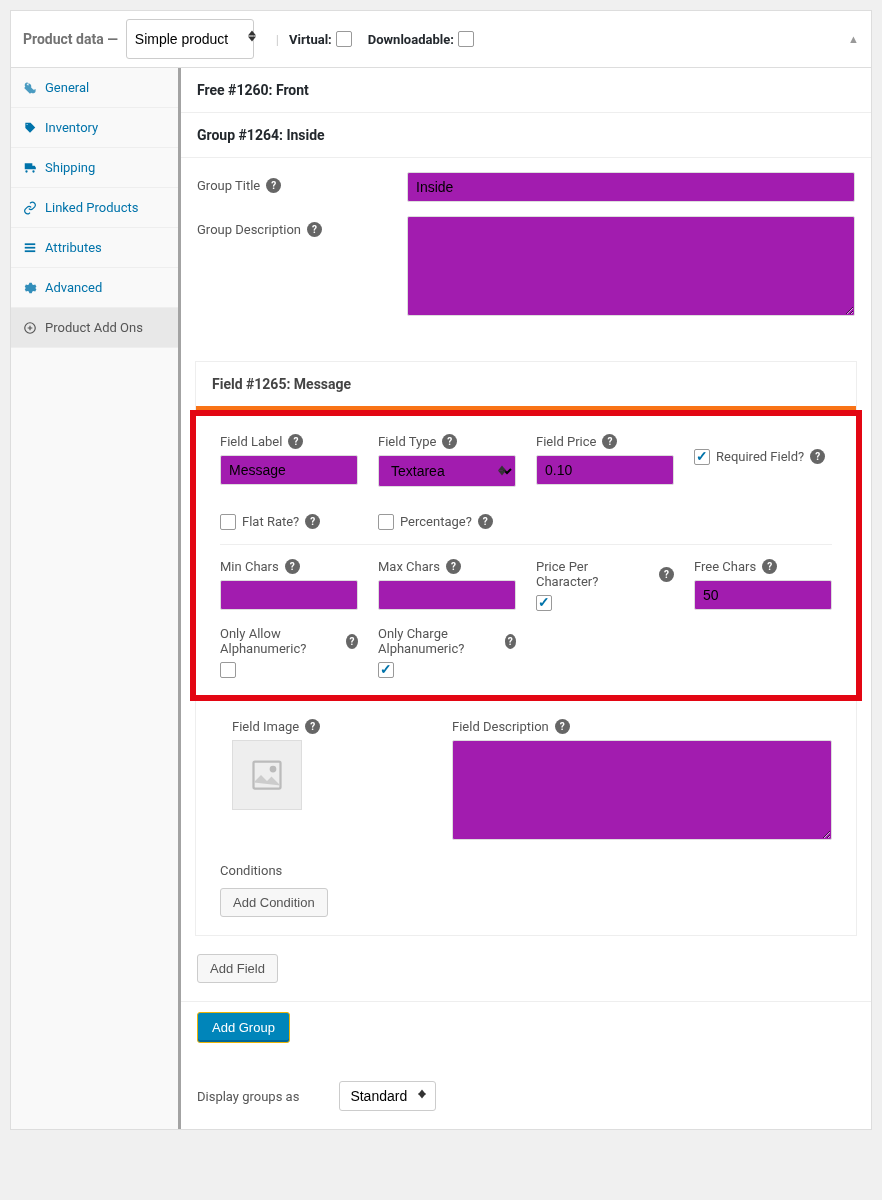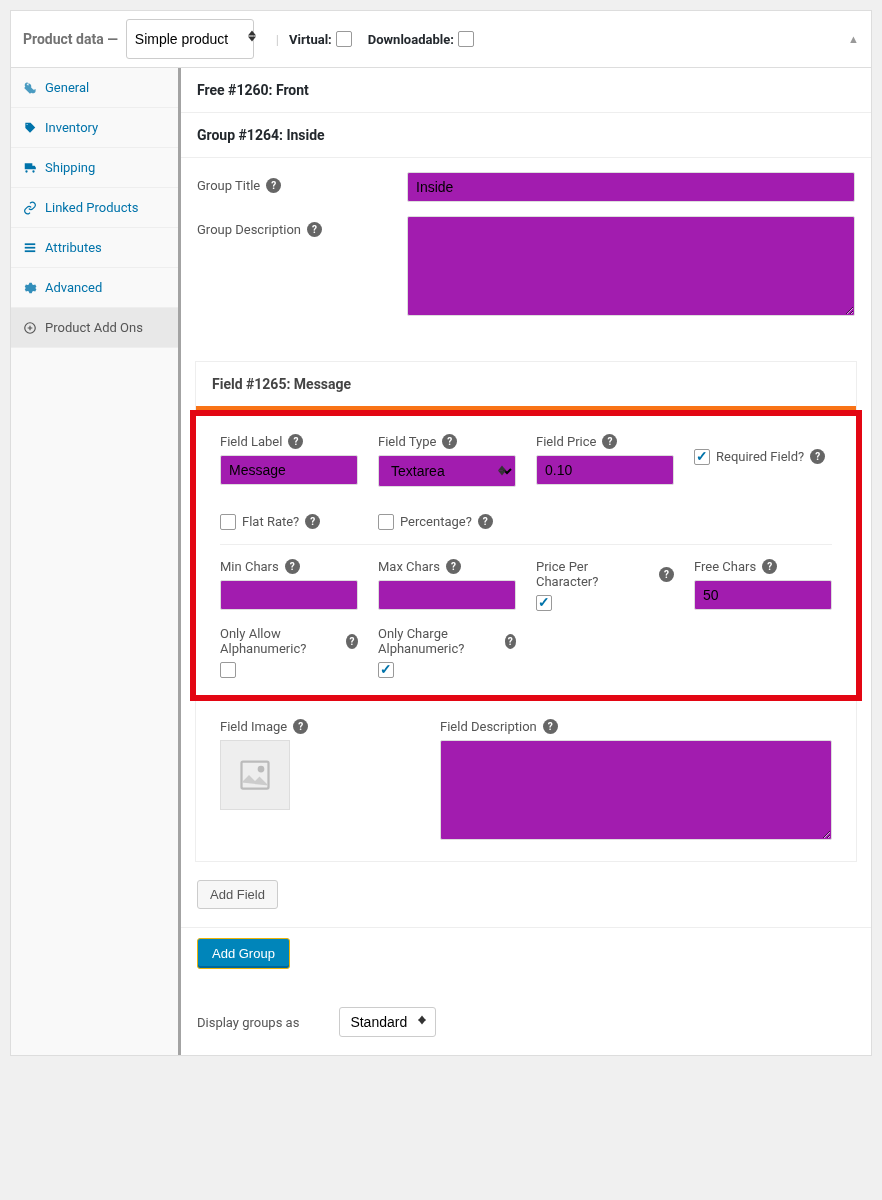--- a/index.html
+++ b/index.html
@@ -33,21 +33,21 @@
 .field-card-header { padding: 14px 16px; font-weight: bold; font-size: 14px; border-bottom: 4px solid #f97316; }
 .highlight { border: 6px solid #e30613; margin: 0 -6px; padding: 18px 24px 14px; }
 .grid3 { display: grid; grid-template-columns: repeat(4, 1fr); gap: 12px 20px; }
 .cell label { display: flex; align-items: center; gap: 6px; color: #555; margin-bottom: 6px; font-size: 13px; }
 .cell input[type=text] { width: 100%; }
 .check-line { display: flex; align-items: flex-start; gap: 6px; color: #555; margin-top: 15px; }
 .check-line input[type=checkbox] { width: 16px; height: 16px; }
 .check-line.checked input[type=checkbox] { accent-color: #0073aa; }
 .divider { border-top: 1px solid #eee; margin: 14px 0; }
 .field-body { padding: 18px 24px; }
-.grid2 { display: grid; grid-template-columns: 200px 1fr; gap: 18px 20px; }
+.grid2 { display: grid; grid-template-columns: 200px 1fr; gap: 18px 20px; margin-left: 12px; }
 .img-placeholder { width: 70px; height: 70px; background: #eee; border: 1px solid #ddd; display: flex; align-items: center; justify-content: center; color: #bbb; }
 .img-placeholder svg { width: 36px; height: 36px; }
 .btn { background: #f7f7f7; border: 1px solid #ccc; padding: 6px 12px; border-radius: 3px; cursor: pointer; font-size: 13px; color: #555; }
 .btn-primary { background: #0085ba; color: #fff; border: 1px solid #eab308; box-shadow: inset 0 -2px 0 #006799; padding: 7px 14px; font-size: 13px; border-radius: 3px; cursor: pointer; }
 .footer-area { padding: 10px 16px 20px; border-top: 1px solid #eee; }
 .display-row { display: flex; align-items: center; gap: 40px; padding: 18px 16px; }
 .display-row label { color: #555; }
 .display-select-wrap { position: relative; display: inline-block; }
 .display-select-wrap select { padding: 6px 28px 6px 10px; border: 1px solid #ccc; border-radius: 3px; font-size: 14px; appearance: none; background: #fff; }
 .conditions-label { font-size: 13px; color: #555; margin-bottom: 10px; display: block; }
@@ -281,20 +281,24 @@
               </div>
             </div>
             <div class="cell">
               <label>
                   <span>Field Description</span>
                   <span class="help">?</span>
                 </label>
               <textarea style=""></textarea>
             </div>
           </div>
+          <div style="margin-top:20px;">
+            <span class="conditions-label">Conditions</span>
+            <button class="btn">Add Condition</button>
+          </div>
         </div>
       </div>
 
       <div style="padding: 4px 16px 18px;">
         <button class="btn">Add Field</button>
       </div>
 
       <div class="footer-area">
         <button class="btn-primary">Add Group</button>
       </div>

